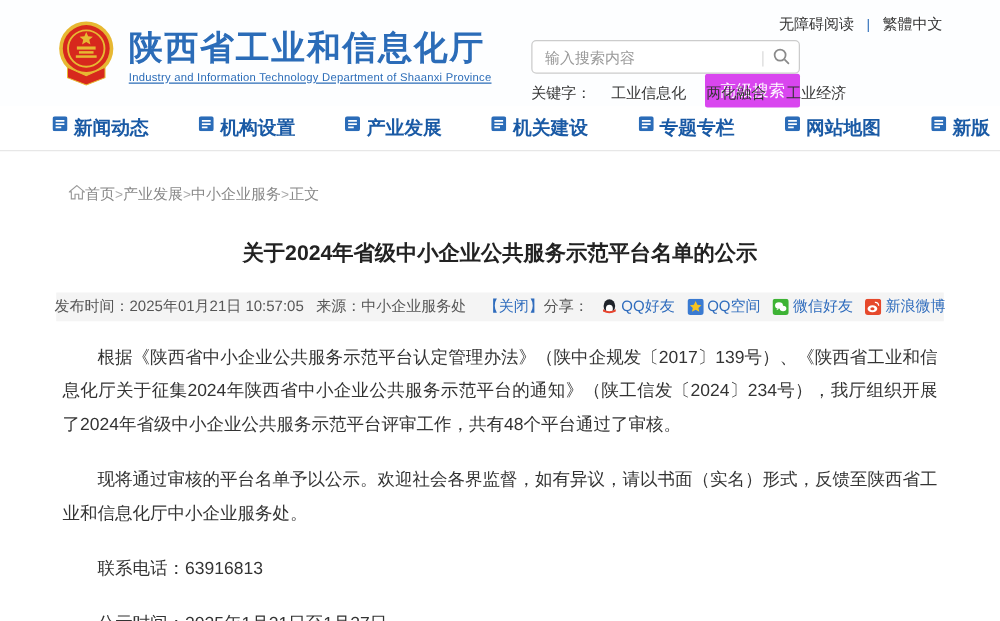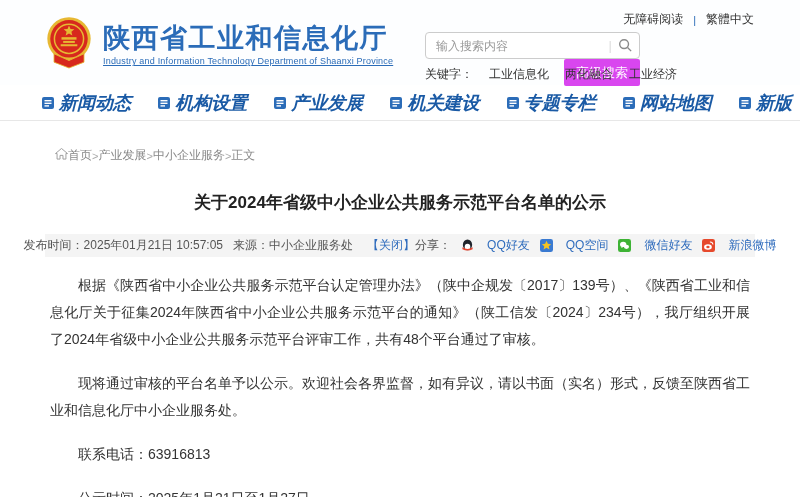--- a/index.html
+++ b/index.html
@@ -26,37 +26,37 @@
   .search-icon { position:absolute; right:7px; top:6px; cursor:pointer; }
   .adv-btn { margin-left:25px; width:76px; height:27px; background:#d946ef; color:#fff;
     font-size:13px; border:none; border-radius:2px; cursor:pointer; }
   .keywords { position:absolute; top:66px; left:425px; display:flex; gap:16px;
     font-size:12px; color:#333; }
   .keywords .kw { cursor:pointer; }
 
   
   .nav { height:36px; display:flex; justify-content:space-between; align-items:center;
     padding:0 8px 0 42px; border-bottom:1px solid #e7e7e7; background:#fff; overflow:hidden; }
-  .nav-item { display:flex; align-items:center; gap:5px; font-size:18px; font-weight:bold;
-    color:#1a5aa5; white-space:nowrap; cursor:pointer;font-style:italic; }
+  .nav-item { display:flex; align-items:flex-start; gap:5px; font-size:15px; font-weight:bold;
+    color:#1a5aa5; white-space:nowrap; cursor:pointer; }
 
   
   .card { margin:8px 30px 0 30px; background:#fff; }
   .breadcrumb { padding:18px 0 0 25px; display:flex; align-items:center; gap:0;
     font-size:12px; color:#888; }
   .breadcrumb .crumb { cursor:pointer; }
   .breadcrumb .bsep { color:#aaa; font-size:11px; }
 
   .art-title { text-align:center; font-size:17px; font-weight:bold; color:#222; margin-top:27px; }
 
   .meta-bar { margin:20px 15px 0 15px; height:23px; background:#f4f4f4; display:flex;
     align-items:center; justify-content:center; font-size:12px; color:#555; white-space:nowrap; }
   .meta-bar .gap { margin-left:10px; }
   .meta-close { color:#2f6cbd; cursor:pointer; margin-left:14px; }
-  .share-item { display:inline-flex; align-items:center; gap:13px; color:#2f6cbd;
+  .share-item { display:inline-flex; align-items:center; gap:3px; color:#2f6cbd;
     margin-left:10px; cursor:pointer; }
 
   .body-text { padding:0 20px; }
   .para { font-size:14px; color:#333; line-height:27px; text-indent:2em; margin-top:15px; text-align:justify; }
   .para.tight { margin-top:17px; }
 </style>
 </head>
 <body>
 
 <div class="page" data-interactable="false">

